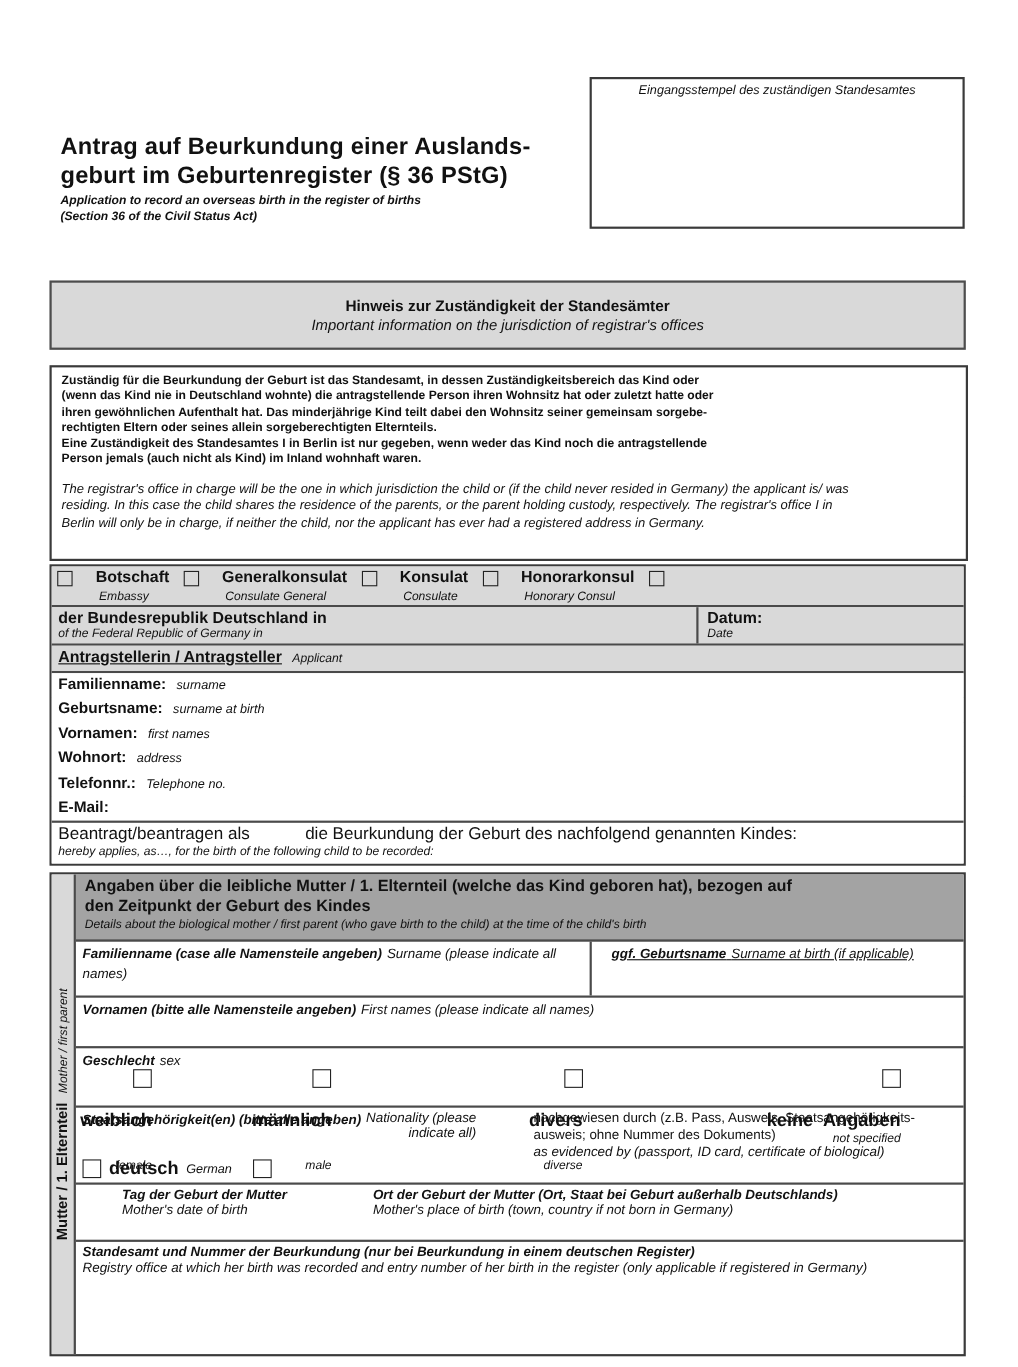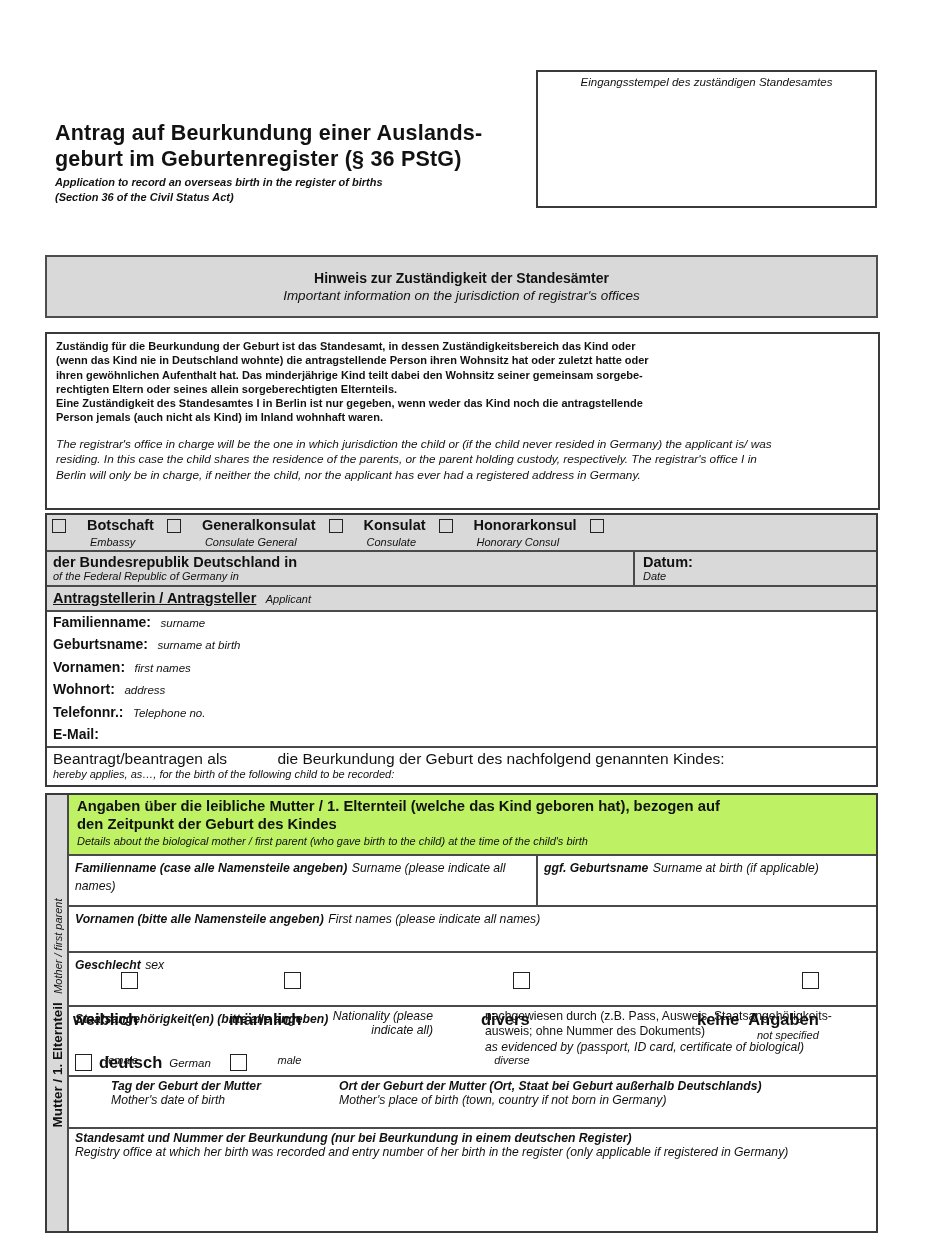--- a/index.html
+++ b/index.html
@@ -63,30 +63,30 @@
   
   .table2 { position:absolute; left:45px; top:793px; width:829px; height:436px;
             border:2px solid #3a3a3a; display:flex; background:#fff; }
   .side-strip { width:20px; background:#d9d9d9; border-right:2px solid #4a4a4a; position:relative; }
   .side-text { position:absolute; left:50%; top:50%; transform:translate(-50%,-50%) rotate(-90deg);
                white-space:nowrap; }
   .side-de { font-weight:bold; font-size:13.5px; }
   .side-en { font-style:italic; font-size:11px; margin-left:4px; }
 
   .m-content { flex:1; display:flex; flex-direction:column; }
-  .m-header { background:#bef264; border-bottom:2px solid #4a4a4a; padding:3px 8px 2px 8px; height:54px; }
+  .m-header { background:#a3a3a3; border-bottom:2px solid #4a4a4a; padding:3px 8px 2px 8px; height:54px; }
   .m-header-de { font-weight:bold; font-size:14.8px; line-height:1.2; }
   .m-header-en { font-style:italic; font-size:11px; margin-top:1px; }
 
   .lbl-de { font-weight:bold; font-style:italic; font-size:12.2px; }
   .lbl-en { font-style:italic; font-size:12.2px; }
 
   .m-row-name { display:flex; height:49px; border-bottom:2px solid #4a4a4a; }
   .m-name-col1 { width:455px; border-right:2px solid #4a4a4a; padding:2px 6px; }
-  .m-name-col2 { flex:1; padding:2px 6px; }
+  .m-name-col2 { flex:1; padding:2px 18px;text-decoration:underline; }
 
   .m-row-first { height:40px; border-bottom:2px solid #4a4a4a; padding:2px 6px; }
 
   .m-row-sex { height:48px; border-bottom:2px solid #4a4a4a; padding:2px 6px; position:relative; }
   .sex-opt { position:absolute; top:19px; display:flex; align-items:flex-end; gap:22px;flex-direction:column; }
   .sex-opt-label { font-weight:bold; font-size:16.5px; line-height:17px; }
   .sex-opt-sub { font-style:italic; font-size:11px; margin:4px 0 0 2px; }
   .sex-opt-4 .sex-opt-label { word-spacing:5px; }
   .sex-not-specified { font-style:italic; font-size:11px; margin:1px 0 0 70px; }
 

